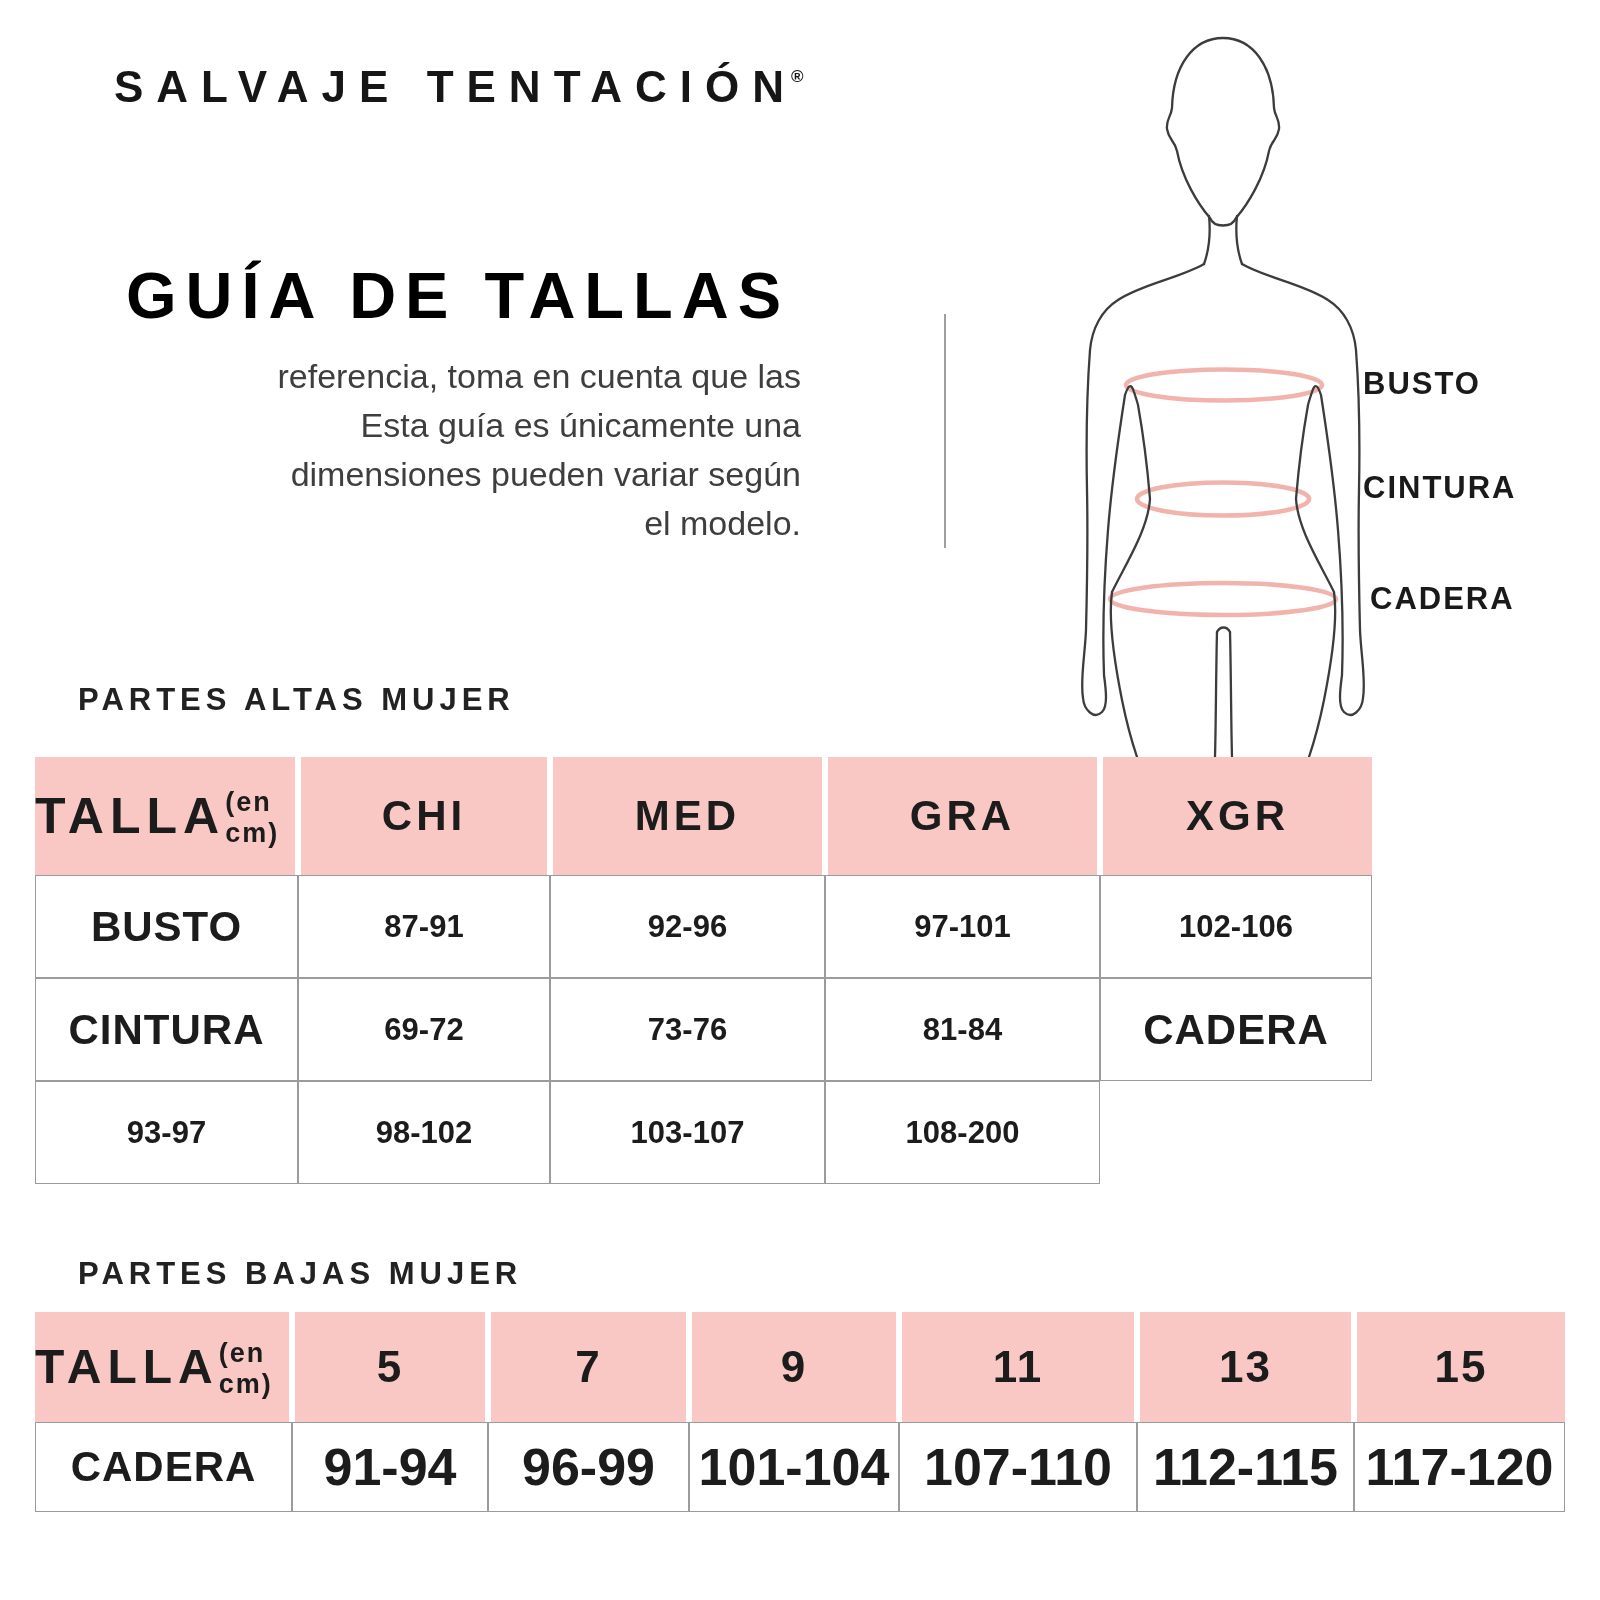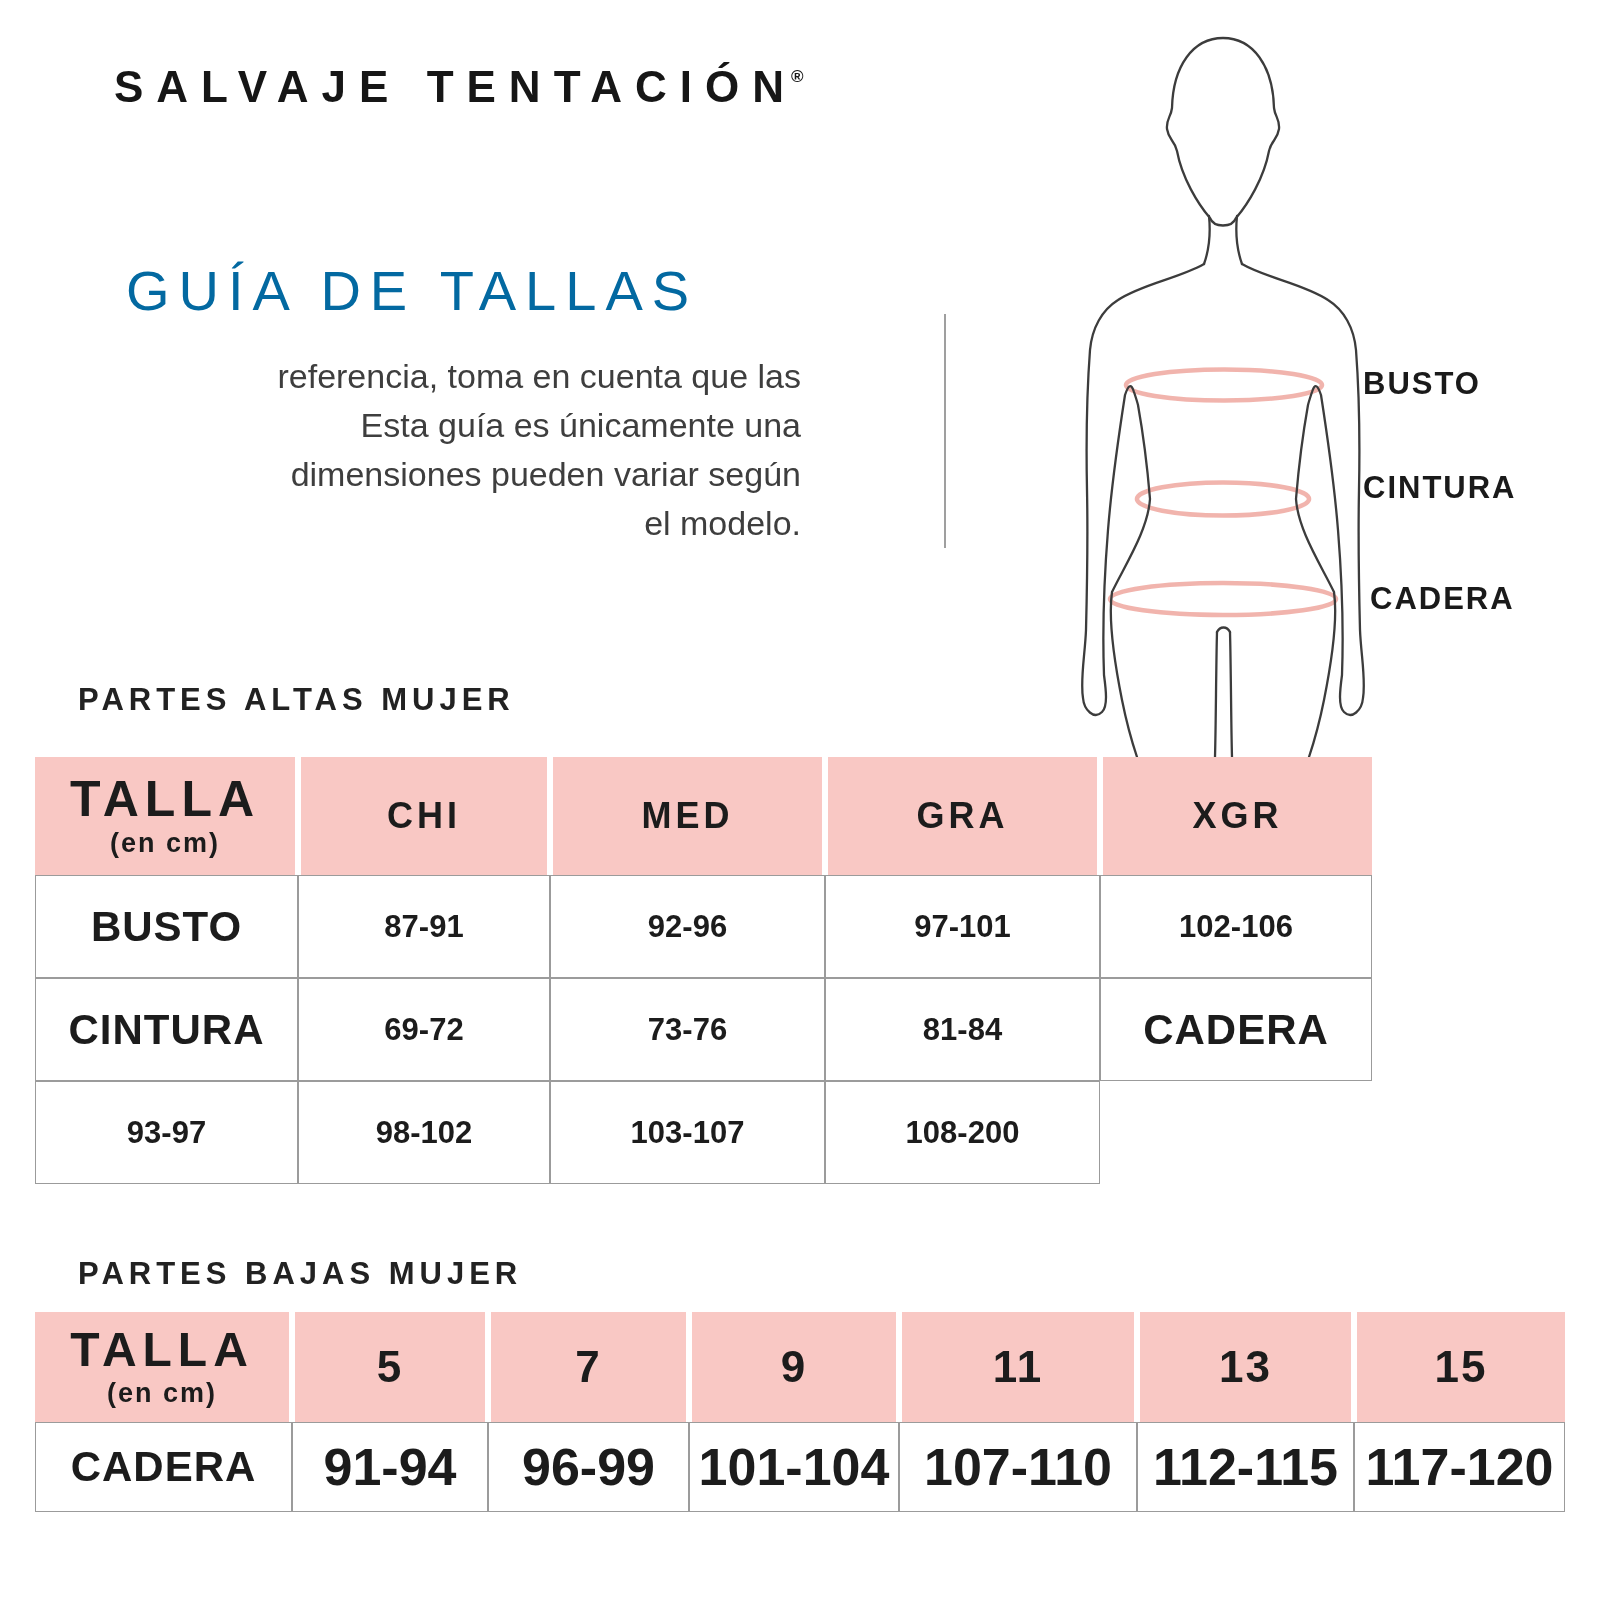--- a/index.html
+++ b/index.html
@@ -16,22 +16,22 @@
   }
   .abs{position:absolute;}
 
   
   .brand{
     left:114px;top:62px;font-size:44px;font-weight:600;letter-spacing:13px;
     color:#161616;white-space:nowrap;
   }
   .brand sup{font-size:17px;letter-spacing:0;position:relative;top:-4px;left:-6px;}
   .page-title{
-    left:126px;top:258px;font-size:56px;font-weight:normal;letter-spacing:9px;
-    color:#0369a1;white-space:nowrap;
+    left:126px;top:258px;font-size:65px;font-weight:bold;letter-spacing:9px;
+    color:#000000;white-space:nowrap;
   }
   .intro-text{
     left:85px;top:352px;width:716px;text-align:right;
     font-size:34px;line-height:1.44;color:#3e3e3e;
   }
   .divider{
     left:944px;top:314px;width:2px;height:234px;background:#9f9f9f;
   }
 
   
@@ -58,27 +58,27 @@
     grid-template-columns:263px 252px 275px 275px 272px;
     grid-template-rows:118px 103px 103px 103px;
   }
   .table-bottoms{
     left:35px;top:1312px;
     grid-template-columns:257px 196px 201px 210px 238px 217px 211px;
     grid-template-rows:110px 90px;
   }
   .cell{display:flex;align-items:center;justify-content:center;}
   .pink{
-    background:var(--pink);margin:0 3px;flex-direction:column;
+    background:var(--pink);margin:0 3px;flex-direction:row;
   }
   .pink.first{margin-left:0;}
   .pink.last{margin-right:0;}
   .talla-main{font-size:50px;font-weight:bold;letter-spacing:6px;line-height:1;}
   .talla-unit{font-size:27px;font-weight:bold;letter-spacing:2px;margin-top:4px;}
-  .col-size{font-size:36px;font-weight:bold;letter-spacing:4px;}
+  .col-size{font-size:42px;font-weight:bold;letter-spacing:4px;}
   .table-bottoms .col-size{font-size:44px;letter-spacing:2px;}
   .table-bottoms .talla-main{font-size:48px;}
   .body-cell{
     background:#fff;border:1px solid var(--border-gray);
   }
   .row-label{font-size:42px;font-weight:bold;letter-spacing:1px;}
   .value{font-size:31px;font-weight:bold;}
   .table-bottoms .value{font-size:52px;}
   .table-bottoms .row-label{font-size:42px;}
 </style>

